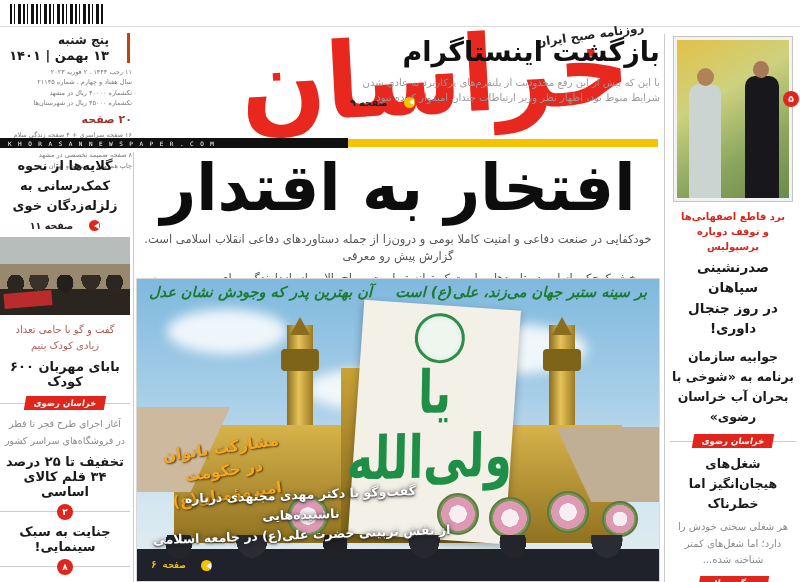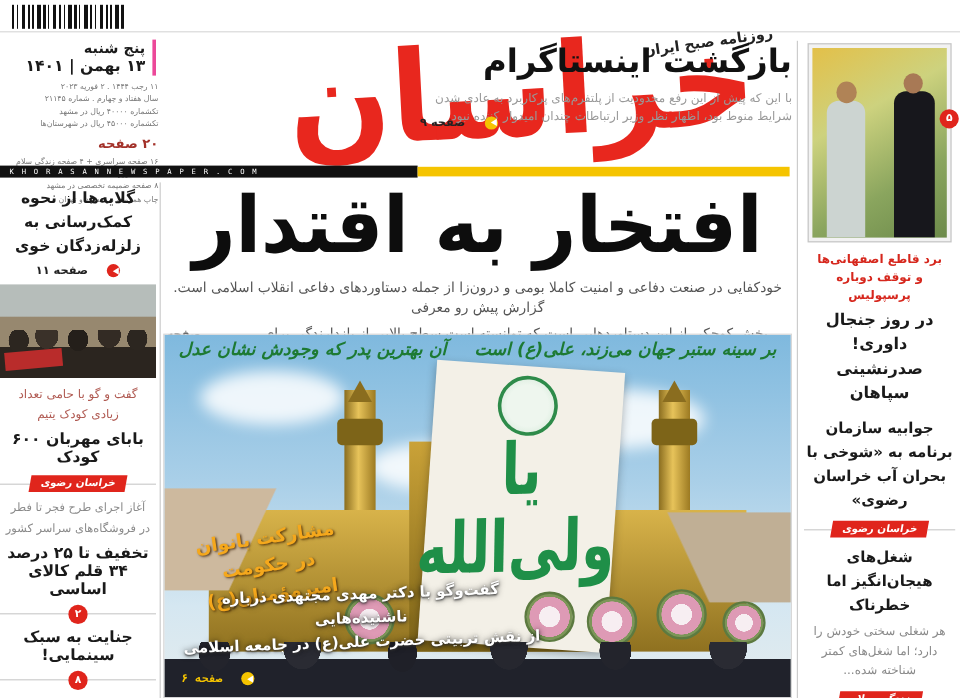--- a/index.html
+++ b/index.html
@@ -8,21 +8,21 @@
     background:#ffffff;font-family:"DejaVu Sans",sans-serif;color:#1a1a1a;
   }
   .abs{position:absolute;}
   .rtl{direction:rtl;}
   
   .barcode{left:10px;top:4px;width:94px;height:20px;
     background:repeating-linear-gradient(90deg,#111 0 2px,#fff 2px 4px,#111 4px 5px,#fff 5px 8px,#111 8px 11px,#fff 11px 13px);}
   .toprule{left:0;top:26px;width:800px;height:1px;background:#d9d9d9;}
   
   .dateblock{left:2px;top:33px;width:130px;text-align:right;}
-  .dateblock .head{border-right:3px solid #ec4899;padding-right:6px;margin-right:2px;}
+  .dateblock .head{border-right:3px solid #c2410c;padding-right:18px;margin-right:2px;}
   .dateblock .wd{font-size:12px;font-weight:bold;}
   .dateblock .dt{font-size:13px;font-weight:bold;margin-top:1px;}
   .dateblock .tiny{font-size:6.5px;color:#777;line-height:1.6;margin-top:4px;}
   .dateblock .pages{font-size:11px;font-weight:bold;color:#a3322a;margin-top:4px;}
   .logo{left:200px;top:18px;width:470px;height:118px;display:flex;align-items:center;justify-content:center;}
   .logo span{font-size:100px;font-weight:bold;color:#e8271e;transform:rotate(-3deg) scaleY(1.05);line-height:1;}
   .tagline{left:505px;top:28px;width:170px;font-size:12px;font-weight:bold;color:#222;
     transform:rotate(-8deg);text-align:center;}
   .strip-black{left:0;top:138px;width:348px;height:10px;background:#111;color:#fff;
     font-size:6px;letter-spacing:6.5px;display:flex;align-items:center;padding-left:8px;box-sizing:border-box;font-family:"DejaVu Sans Mono",monospace;}
@@ -253,22 +253,22 @@
       <div class="pl1"></div>
       <div class="pl2"></div>
     </div>
     <span class="badge fbadge">۵</span>
   </div>
   <div class="fb-kicker">
     <div>برد قاطع اصفهانی‌ها</div>
     <div>و توقف دوباره پرسپولیس</div>
   </div>
   <div class="fb-title">
+    <div>صدرنشینی سپاهان</div>
     <div>در روز جنجال داوری!</div>
-    <div>صدرنشینی سپاهان</div>
   </div>
   <div class="rb-title">جوابیه سازمان برنامه به «شوخی با بحران آب خراسان رضوی»</div>
   <div class="seclab">
     <span class="lab">خراسان رضوی</span>
   </div>
   <div class="rb-title" style="margin-top:2px;">شغل‌های هیجان‌انگیز اما خطرناک</div>
   <div class="rb-teaser">هر شغلی سختی خودش را دارد؛ اما شغل‌های کمتر شناخته شده...</div>
   <div class="seclab">
     <span class="lab">زندگی سلام</span>
   </div>

